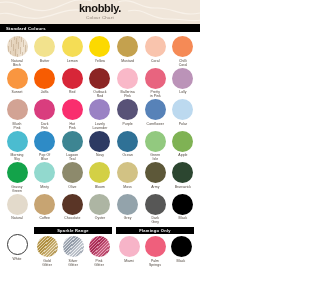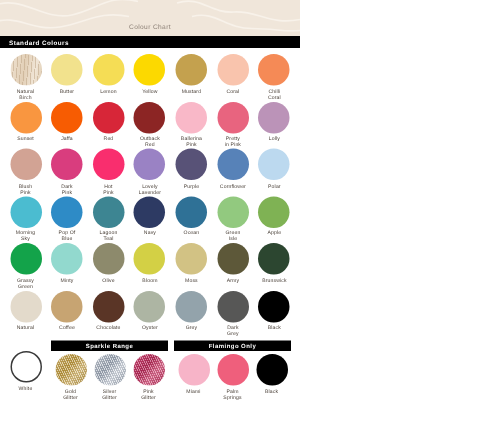--- a/index.html
+++ b/index.html
@@ -117,20 +117,21 @@
 
 <div class="page">
 
   <div class="header">
     <svg class="waves" viewBox="0 0 200 24" preserveAspectRatio="none">
       <path d="M-5,4 C 15,-4 28,14 48,10 C 66,6 72,-4 92,1" fill="none" stroke="#f8f2ea" stroke-width="1.1"></path>
       <path d="M-5,15 C 12,9 20,21 40,18 C 58,15 66,7 86,11" fill="none" stroke="#f8f2ea" stroke-width="1.1"></path>
       <path d="M118,2 C 134,-3 140,9 156,8 C 172,7 180,17 200,13" fill="none" stroke="#f8f2ea" stroke-width="1.1"></path>
       <path d="M128,11 C 144,7 150,19 168,19 C 184,19 192,22 202,20" fill="none" stroke="#f8f2ea" stroke-width="1.1"></path>
     </svg>
+    <div class="brand">knobbly.</div>
     <div class="subtitle">Colour Chart</div>
   </div>
 
   <div class="bar-std">
     <span class="bar-label">Standard Colours</span>
   </div>
 
   <div class="grid">
 
     <div class="row">

